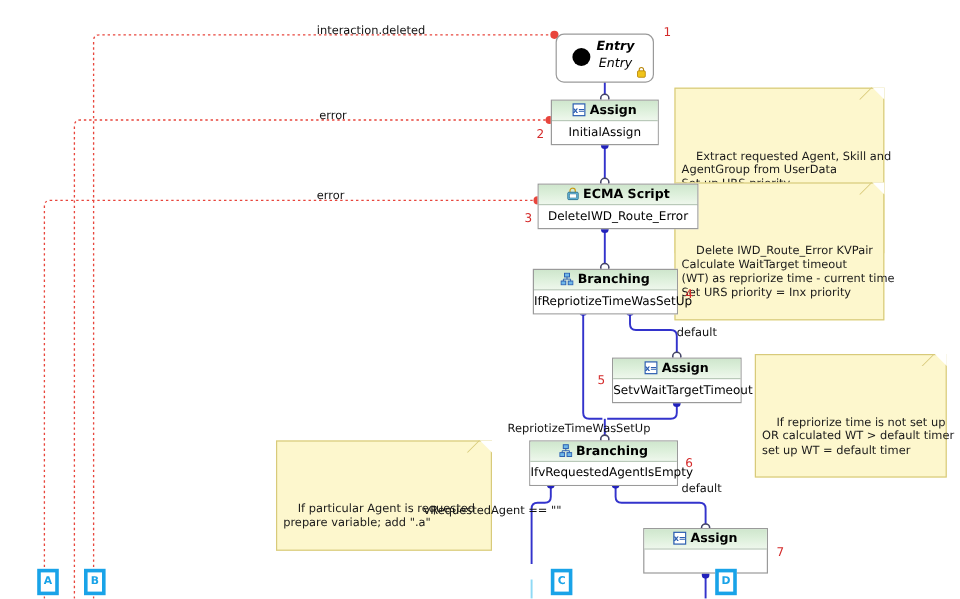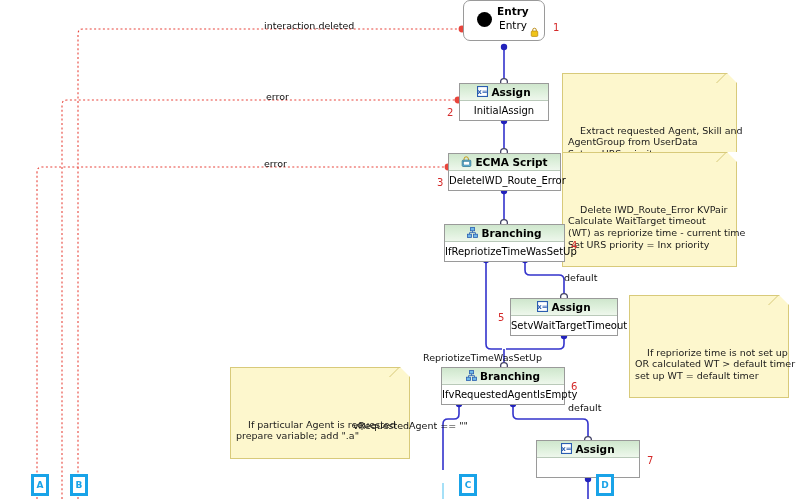--- a/index.html
+++ b/index.html
@@ -227,21 +227,21 @@
     <path d="M513,405 L513,414 Q513,419 518,419 L583,419 Q588,419 588,424 L588,439" fill="none" stroke="#3333cc" stroke-width="1.6"></path>
     <circle cx="513" cy="404" r="3.2" fill="#2222bb"></circle>
     <circle cx="588" cy="440" r="3.4" fill="#ffffff" stroke="#444466" stroke-width="1.3"></circle>
 
     <path d="M588,480 L588,499" fill="none" stroke="#3333cc" stroke-width="1.6"></path>
     <circle cx="588" cy="479" r="3.2" fill="#2222bb"></circle>
 
     <path d="M443,483 L443,499" fill="none" stroke="#8fd9f5" stroke-width="1.6"></path>
   </svg>
 
-  <div class="entry-node" style="left:463px; top:0; width:82px; height:41px;">
+  <div class="entry-node" style="left:463px; top:28px; width:82px; height:41px;font-style:italic;">
     <div class="edot"></div>
     <div class="etitle">Entry</div>
     <div class="esub">Entry</div>
     <svg class="elock" viewBox="0 0 10 11">
       <path d="M3,4.6 V3.3 a2,2 0 0 1 4,0 V4.6" fill="none" stroke="#b8860b" stroke-width="1"></path>
       <rect x="1.4" y="4.4" width="7.2" height="6" rx="1" fill="#f0c419" stroke="#b8860b" stroke-width="0.8"></rect>
     </svg>
   </div>
   <div class="idx" style="left:553px; top:22px;">1</div>
 
@@ -249,21 +249,21 @@
     <div class="hdr">
       <svg class="ticon" viewBox="0 0 11 11">
         <rect x="0.5" y="0.5" width="10" height="10" fill="#ffffff" stroke="#2a5db0" stroke-width="1.2"></rect>
         <text x="5.4" y="8.2" font-size="7" text-anchor="middle" fill="#2a5db0" font-family="DejaVu Sans, sans-serif">x=</text>
       </svg><span>Assign</span>
     </div>
     <div class="body">InitialAssign</div>
   </div>
   <div class="idx" style="left:447px; top:107px;">2</div>
 
-  <div class="node" style="left:448px; top:153px; width:113px; height:38px;">
+  <div class="node" style="left:448px; top:153px; width:134px; height:38px;">
     <div class="hdr">
       <svg class="ticon" viewBox="0 0 11 11">
         <path d="M3,4.3 V3 a2.2,2.2 0 0 1 4.4,0 V4.3" fill="none" stroke="#c79a16" stroke-width="1"></path>
         <rect x="1.2" y="4.2" width="8.6" height="6.2" rx="0.8" fill="#6fc3e8" stroke="#2a6e8c" stroke-width="0.8"></rect>
         <rect x="2.6" y="5.6" width="5.8" height="3.4" fill="#ffffff" stroke="#2a6e8c" stroke-width="0.5"></rect>
       </svg><span>ECMA Script</span>
     </div>
     <div class="body">DeleteIWD_Route_Error</div>
   </div>
   <div class="idx" style="left:437px; top:177px;">3</div>

